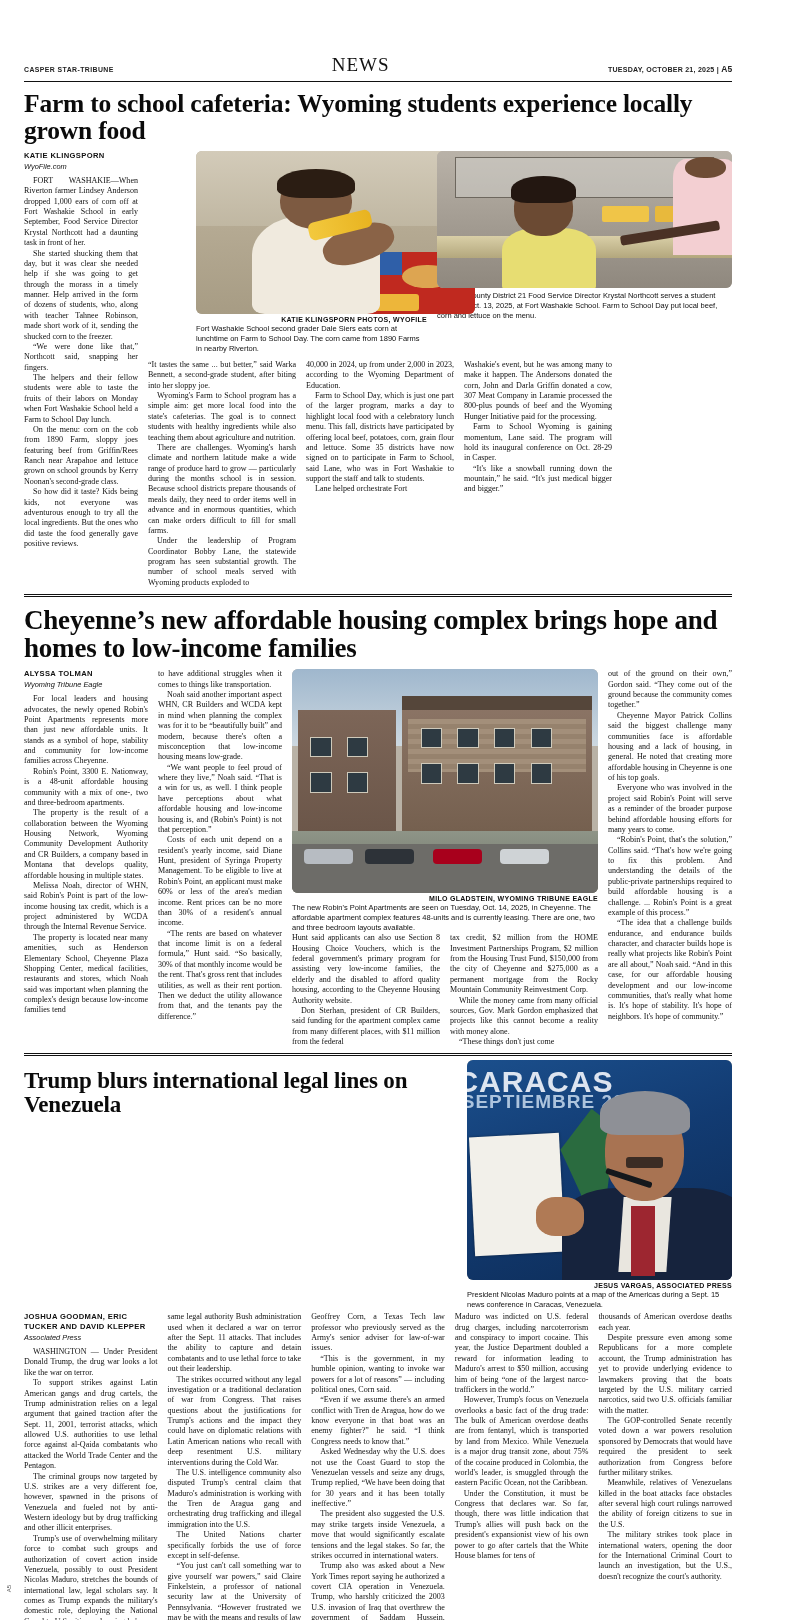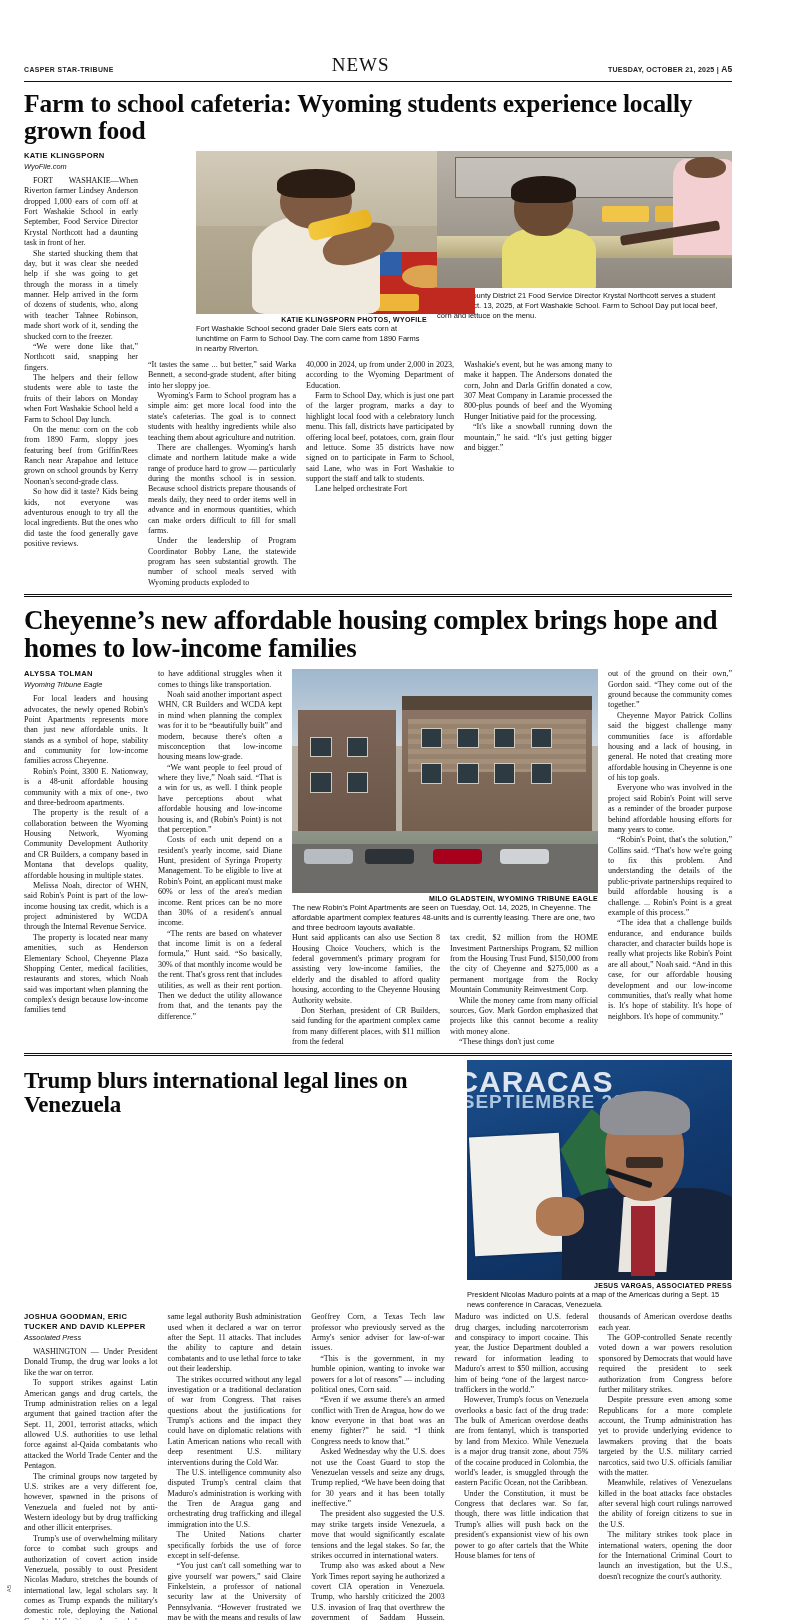--- a/index.html
+++ b/index.html
@@ -53,21 +53,21 @@
 
   
   .credit { font-family:"Liberation Sans", sans-serif; font-size:7px;
             font-weight:700; letter-spacing:.3px; text-align:right;
             margin:2px 0 1px 0; color:#111; }
   .credit .light { font-weight:700; }
   .caption { font-family:"Liberation Sans", sans-serif; font-size:7.5px;
              line-height:1.33; color:#111; text-align:left; }
 
   
-  .photo { position:relative; overflow:hidden; background:#b9b2a6; }
+  .photo { position:relative; overflow:hidden; background:#b9b2a6;border-radius:6px; }
 
   
   .ph1 { background:
       linear-gradient(180deg,#cfc6b4 0%,#c6bda8 32%,#b4ab96 46%,#9d9embedded 0%) ,
       #c3b9a6; }
   .ph1-wall { position:absolute; left:0; top:0; width:100%; height:46%;
               background:linear-gradient(180deg,#d3cbb9,#c0b7a2); }
   .ph1-floor{ position:absolute; left:0; top:46%; width:100%; height:54%;
               background:linear-gradient(180deg,#b5aa93,#a79c84); }
   .ph1-shirt{ position:absolute; left:20%; top:40%; width:46%; height:60%;
@@ -250,21 +250,22 @@
           </div>
           <div class="gap"></div>
           <div class="col" style="width:148px;">
             <p class="noind">40,000 in 2024, up from under 2,000 in 2023, according to the Wyoming Department of Education.</p>
             <p>Farm to School Day, which is just one part of the larger program, marks a day to highlight local food with a celebratory lunch menu. This fall, districts have participated by offering local beef, potatoes, corn, grain flour and lettuce. Some 35 districts have now signed on to participate in Farm to School, said Lane, who was in Fort Washakie to support the staff and talk to students.</p>
             <p>Lane helped orchestrate Fort</p>
           </div>
           <div class="gap"></div>
           <div class="col" style="width:148px;">
             <p class="noind">Washakie's event, but he was among many to make it happen. The Andersons donated the corn, John and Darla Griffin donated a cow, 307 Meat Company in Laramie processed the 800-plus pounds of beef and the Wyoming Hunger Initiative paid for the processing.</p>
-            <p>“It's like a snowball running down the mountain,” he said. “It's just getting bigger and bigger.”</p>
+            <p>Farm to School Wyoming is gaining momentum, Lane said. The program will hold its inaugural conference on Oct. 28-29 in Casper.</p>
+            <p>“It's like a snowball running down the mountain,” he said. “It's just medical bigger and bigger.”</p>
           </div>
         </div>
       </div>
     </div>
   </div>
 
   <div class="rule-thick"></div>
 
   <div>
     <h1 class="hl hl-b">Cheyenne’s new affordable housing complex brings hope and homes to low-income families</h1>
@@ -408,22 +409,22 @@
       </div>
       <div class="gap"></div>
       <div class="col" style="width:148px;">
         <p class="noind">Maduro was indicted on U.S. federal drug charges, including narcoterrorism and conspiracy to import cocaine. This year, the Justice Department doubled a reward for information leading to Maduro's arrest to $50 million, accusing him of being “one of the largest narco-traffickers in the world.”</p>
         <p>However, Trump's focus on Venezuela overlooks a basic fact of the drug trade: The bulk of American overdose deaths are from fentanyl, which is transported by land from Mexico. While Venezuela is a major drug transit zone, about 75% of the cocaine produced in Colombia, the world's leader, is smuggled through the eastern Pacific Ocean, not the Caribbean.</p>
         <p>Under the Constitution, it must be Congress that declares war. So far, though, there was little indication that Trump's allies will push back on the president's expansionist view of his own power to go after cartels that the White House blames for tens of</p>
       </div>
       <div class="gap"></div>
       <div class="col" style="width:148px;">
         <p class="noind">thousands of American overdose deaths each year.</p>
+        <p>Despite pressure even among some Republicans for a more complete account, the Trump administration has yet to provide underlying evidence to lawmakers proving that the boats targeted by the U.S. military carried narcotics, said two U.S. officials familiar with the matter.</p>
         <p>The GOP-controlled Senate recently voted down a war powers resolution sponsored by Democrats that would have required the president to seek authorization from Congress before further military strikes.</p>
-        <p>Despite pressure even among some Republicans for a more complete account, the Trump administration has yet to provide underlying evidence to lawmakers proving that the boats targeted by the U.S. military carried narcotics, said two U.S. officials familiar with the matter.</p>
         <p>Meanwhile, relatives of Venezuelans killed in the boat attacks face obstacles after several high court rulings narrowed the ability of foreign citizens to sue in the U.S.</p>
         <p>The military strikes took place in international waters, opening the door for the International Criminal Court to launch an investigation, but the U.S., doesn't recognize the court's authority.</p>
       </div>
     </div>
   </div>
 
   <div style="position:absolute; left:6px; bottom:28px; font-size:6px;
               font-family:'Liberation Sans',sans-serif; color:#555;
               writing-mode:vertical-rl; transform:rotate(180deg);">A5</div>
 

